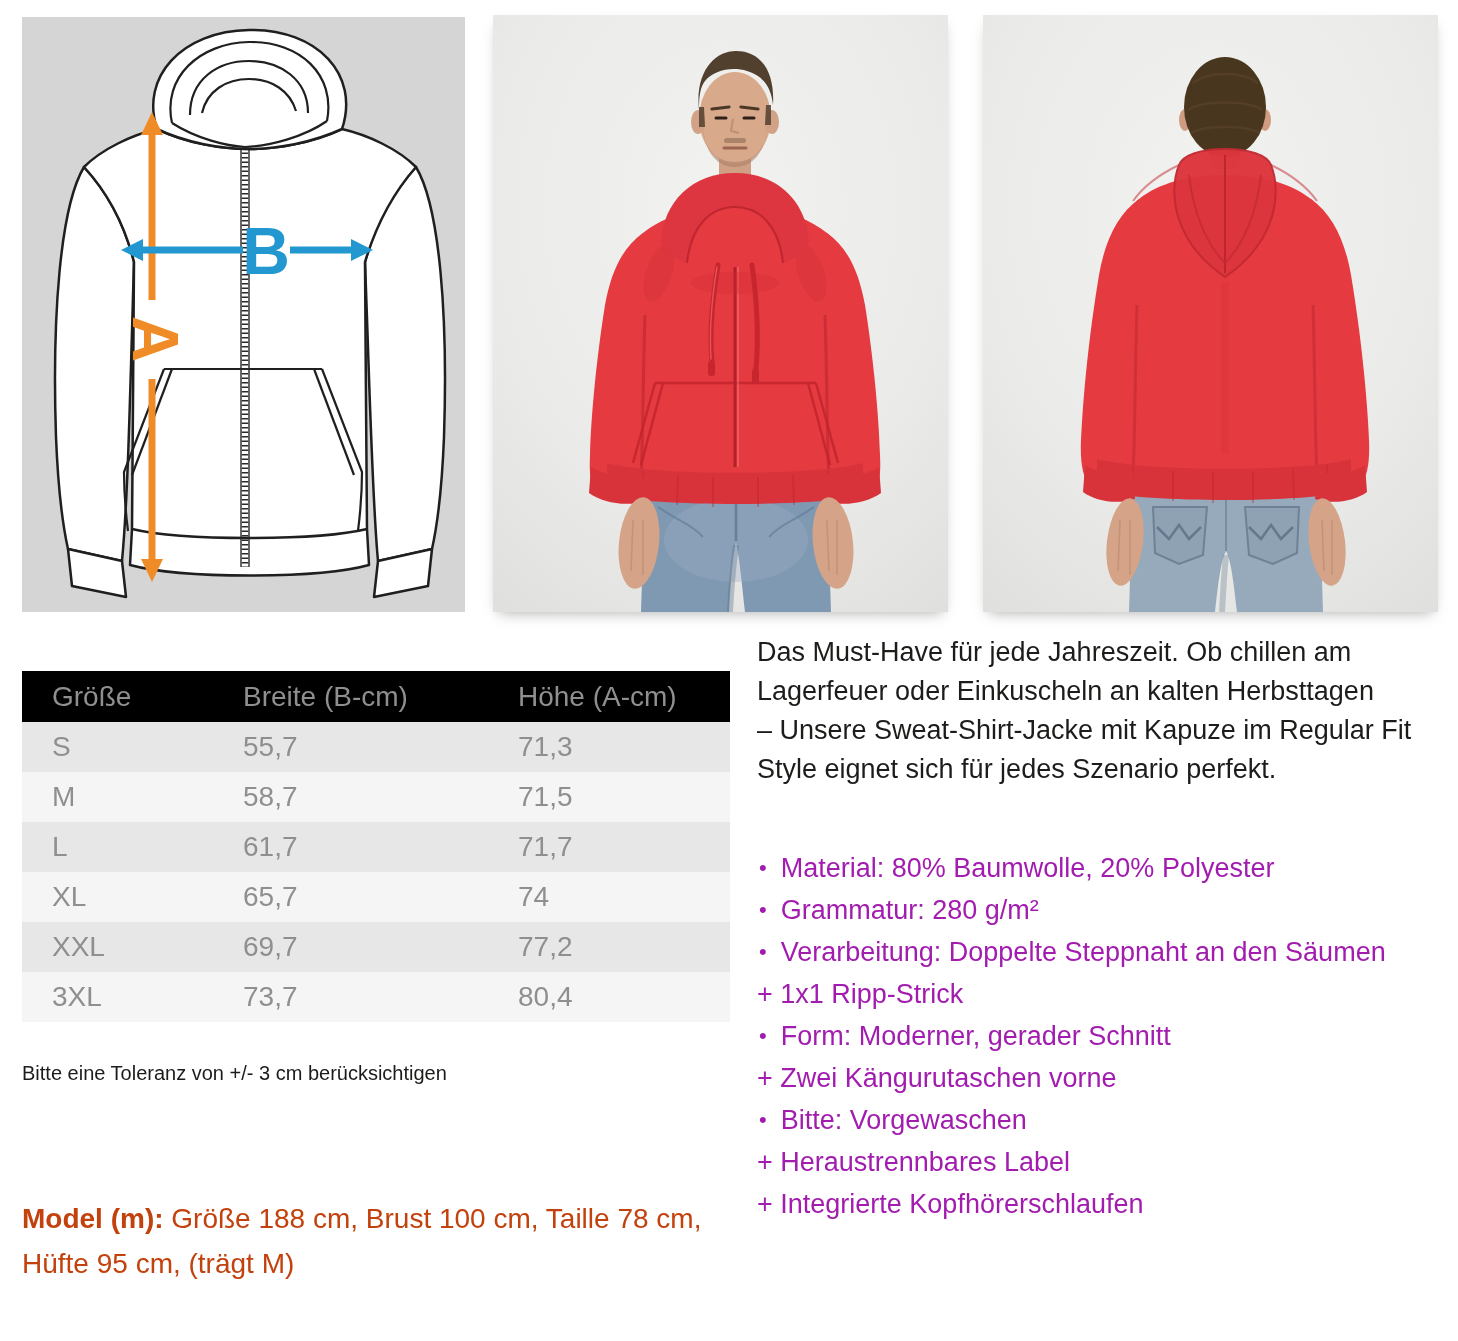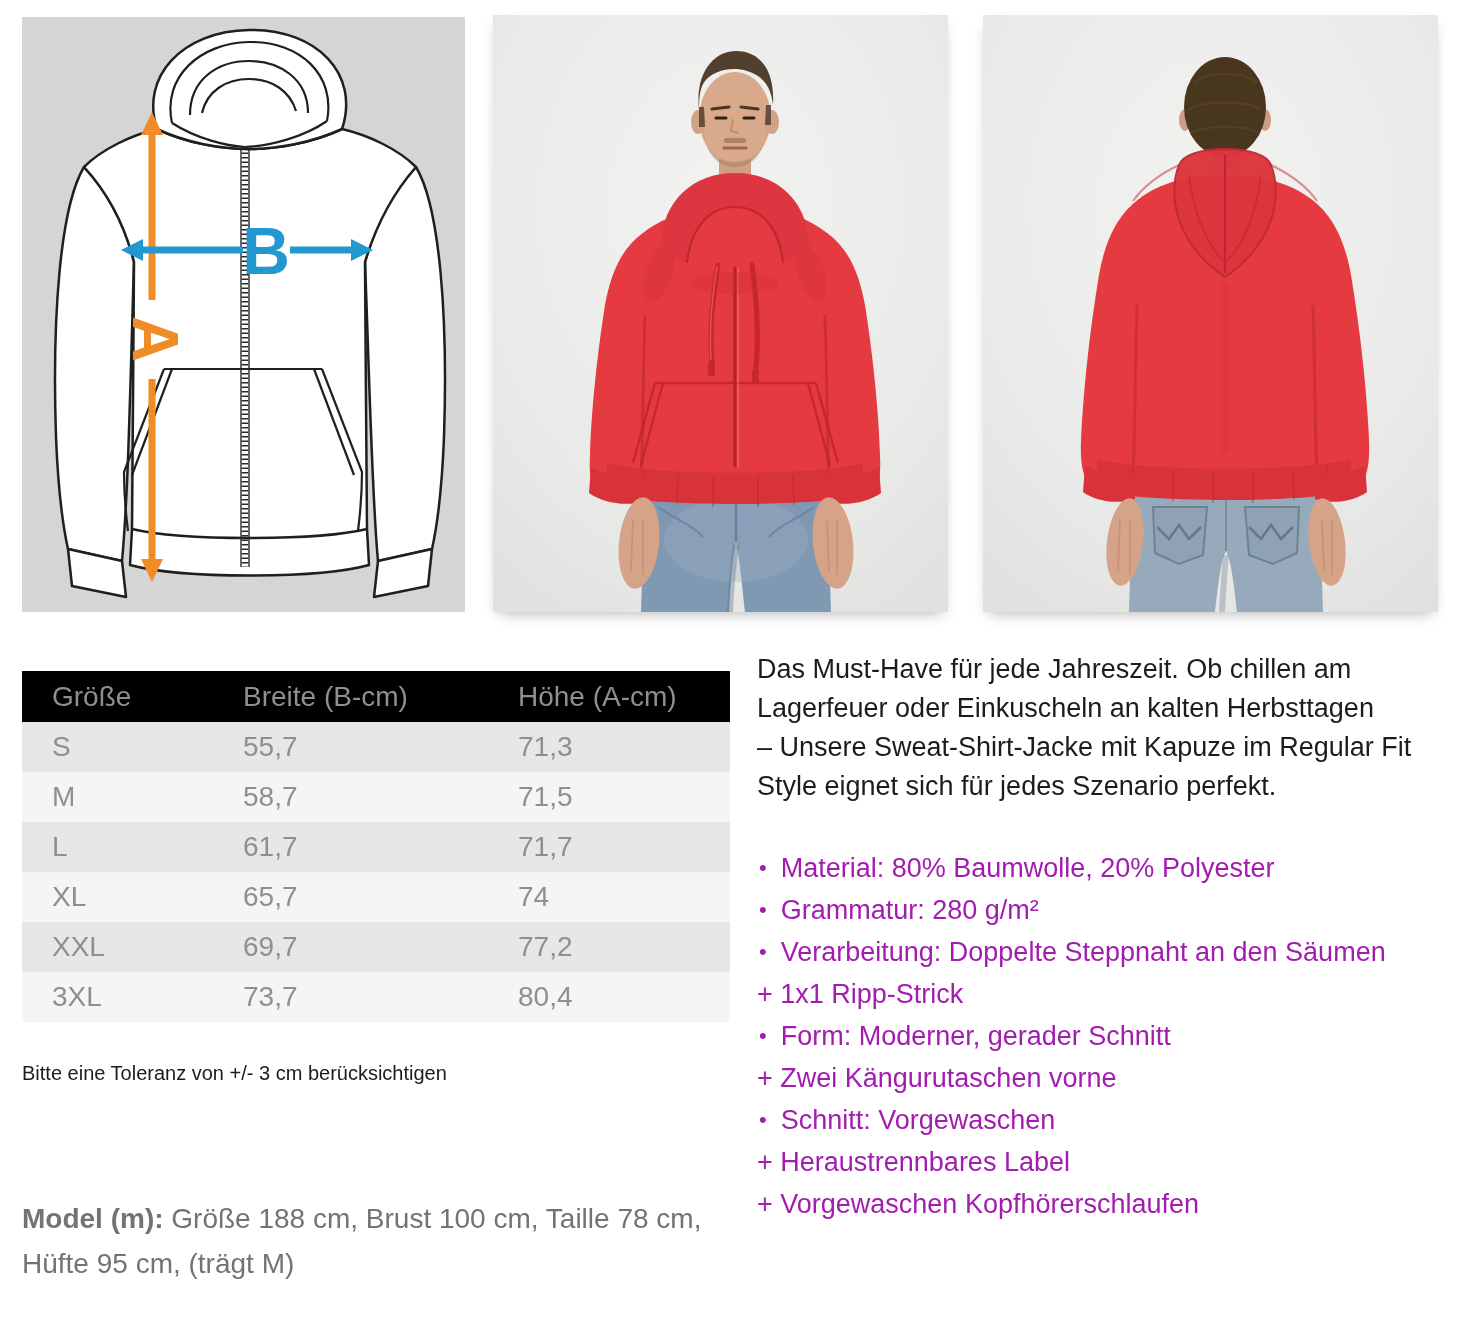--- a/index.html
+++ b/index.html
@@ -16,25 +16,25 @@
   svg text{font-family:"Liberation Sans",sans-serif;}
 
   
   .size-table{position:absolute;left:22px;top:671px;width:708px;font-size:28px;color:#8f8f8f;}
   .trow{display:grid;grid-template-columns:191px 275px 1fr;align-items:center;padding-left:30px;height:50px;}
   .trow.head{height:51px;background:#000000;}
   .trow.dark{background:#e7e7e7;}
   .trow.light{background:#f5f5f5;}
 
   .tolerance{position:absolute;left:22px;top:1062px;font-size:20px;color:#1c1c1a;}
-  .model-note{position:absolute;left:22px;top:1196px;width:706px;font-size:28px;line-height:45px;color:#737373;}
+  .model-note{position:absolute;left:22px;top:1196px;width:706px;font-size:28px;line-height:45px;color:#c2410c;}
   .model-note b{font-weight:bold;}
 
   
-  .desc-intro{position:absolute;left:757px;top:650px;width:700px;font-size:27px;color:#1c1c1a;}
+  .desc-intro{position:absolute;left:757px;top:633px;width:700px;font-size:27px;color:#1c1c1a;}
   .desc-intro .iline{height:39px;line-height:39px;white-space:nowrap;}
   .features{position:absolute;left:757px;top:847px;width:700px;font-size:27px;color:#a21caf;}
   .fline{height:42px;line-height:42px;white-space:pre-wrap;}
   .fbullet::before{content:"•";font-size:22px;margin-right:14px;position:relative;top:-2px;}
   .fbullet{padding-left:2px;}
   .fextra{}
   .fextra.wide{}
 </style>
 </head>
 <body>
@@ -285,16 +285,16 @@
   <div class="iline">Style eignet sich für jedes Szenario perfekt.</div>
 </div>
 
 <div class="features">
   <div class="fline fbullet">Material: 80% Baumwolle, 20% Polyester</div>
   <div class="fline fbullet">Grammatur: 280 g/m²</div>
   <div class="fline fbullet">Verarbeitung: Doppelte Steppnaht an den Säumen</div>
   <div class="fline fextra wide">+ 1x1 Ripp-Strick</div>
   <div class="fline fbullet">Form: Moderner, gerader Schnitt</div>
   <div class="fline fextra">+ Zwei Kängurutaschen vorne</div>
-  <div class="fline fbullet">Schnitt: Vorgewaschen</div>
+  <div class="fline fbullet">Bitte: Vorgewaschen</div>
   <div class="fline fextra">+ Heraustrennbares Label</div>
-  <div class="fline fextra">+ Vorgewaschen Kopfhörerschlaufen</div>
+  <div class="fline fextra">+ Integrierte Kopfhörerschlaufen</div>
 </div>
 
 </body></html>

